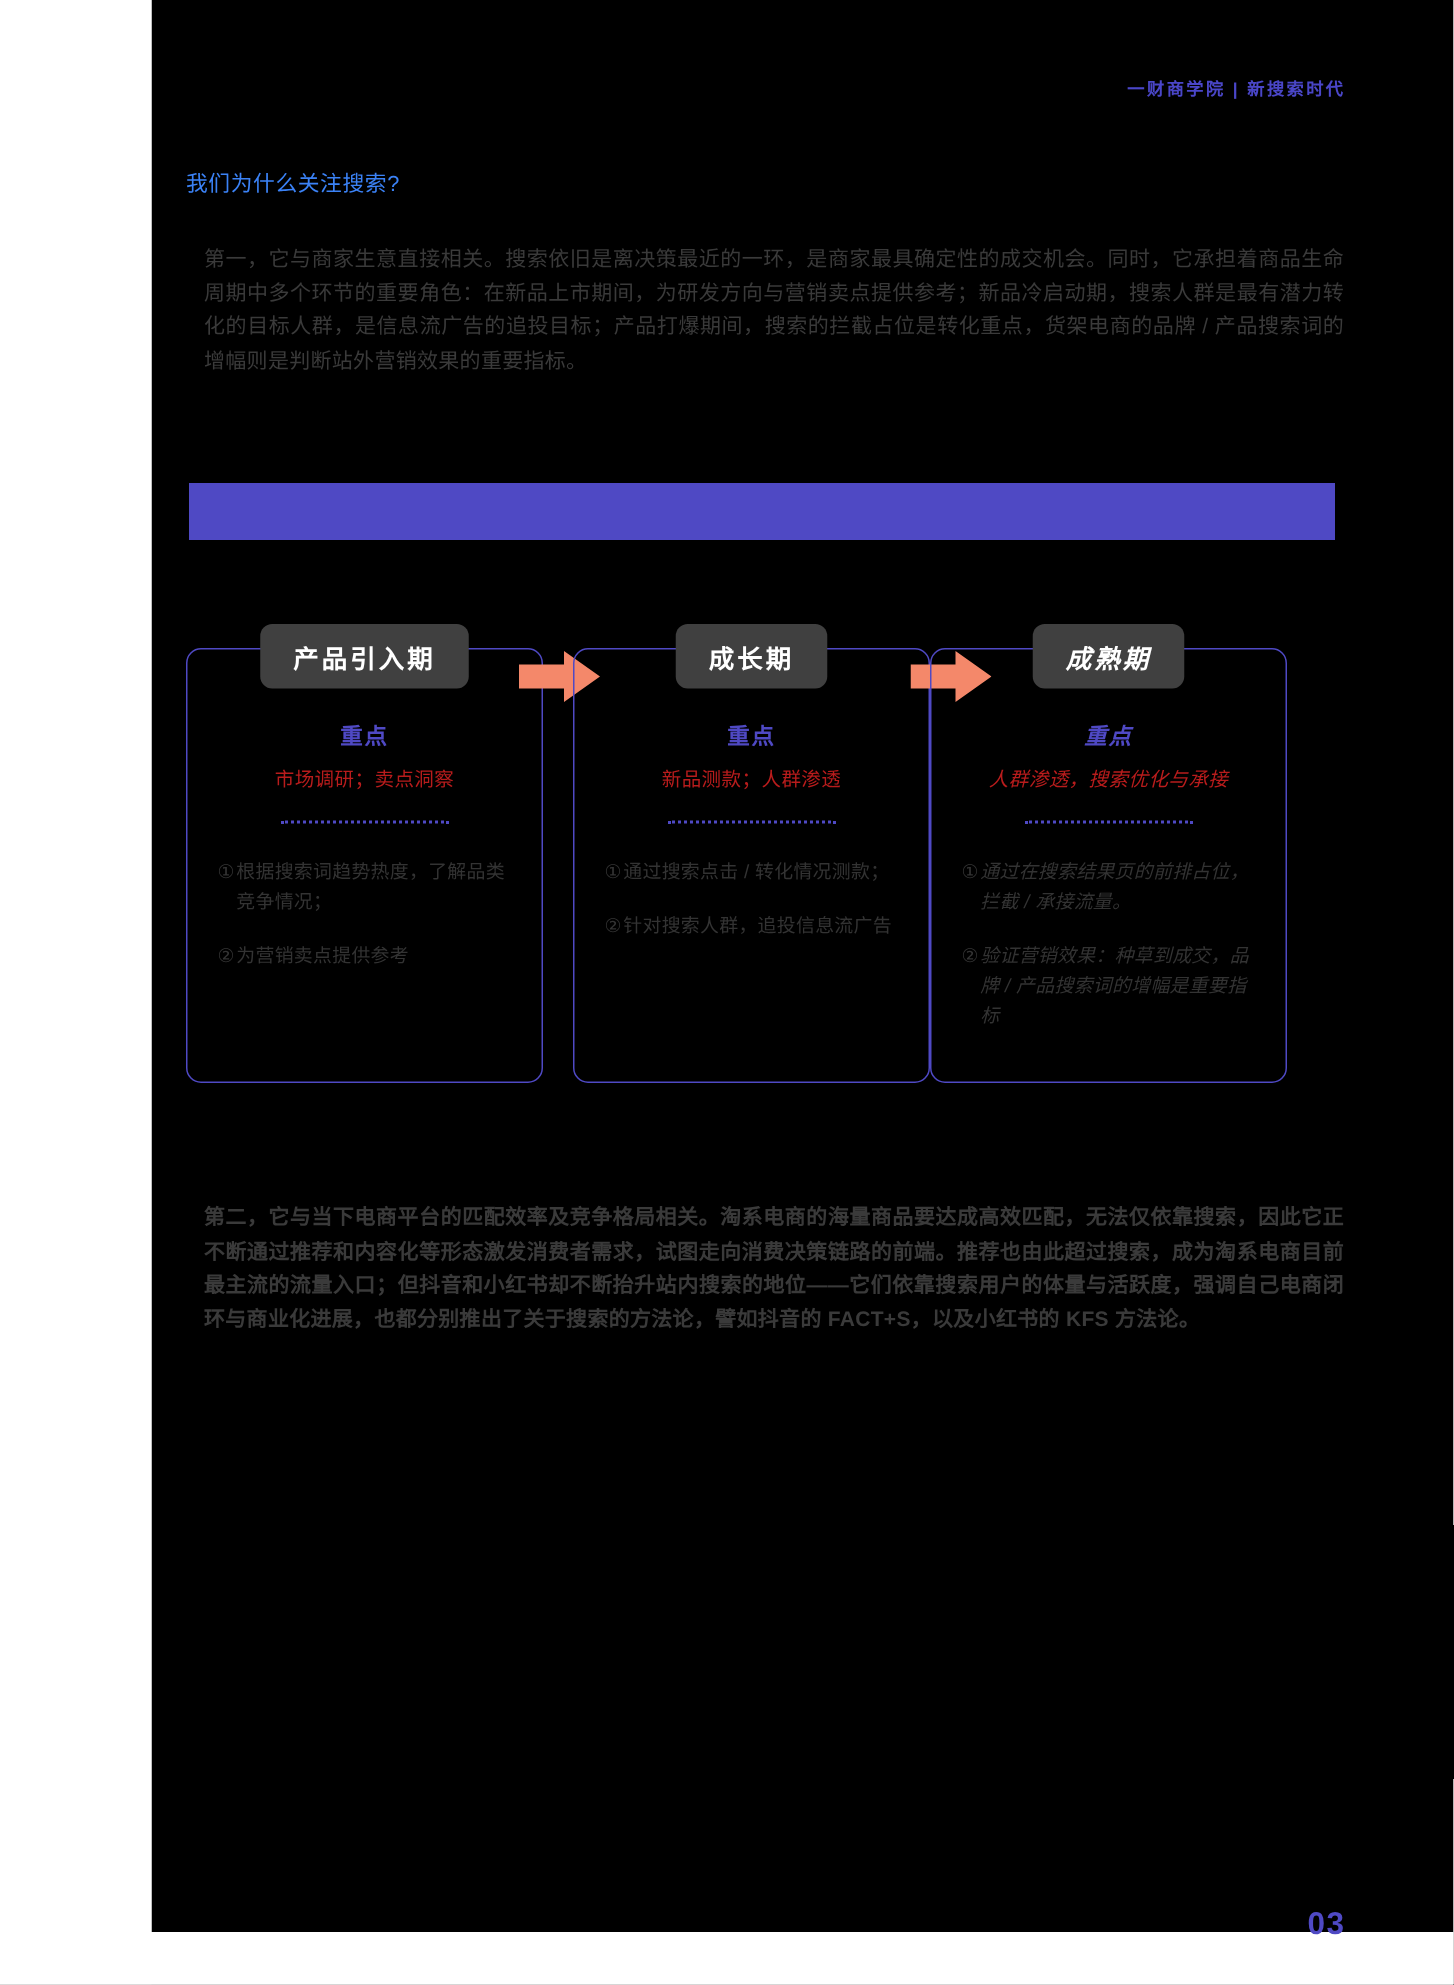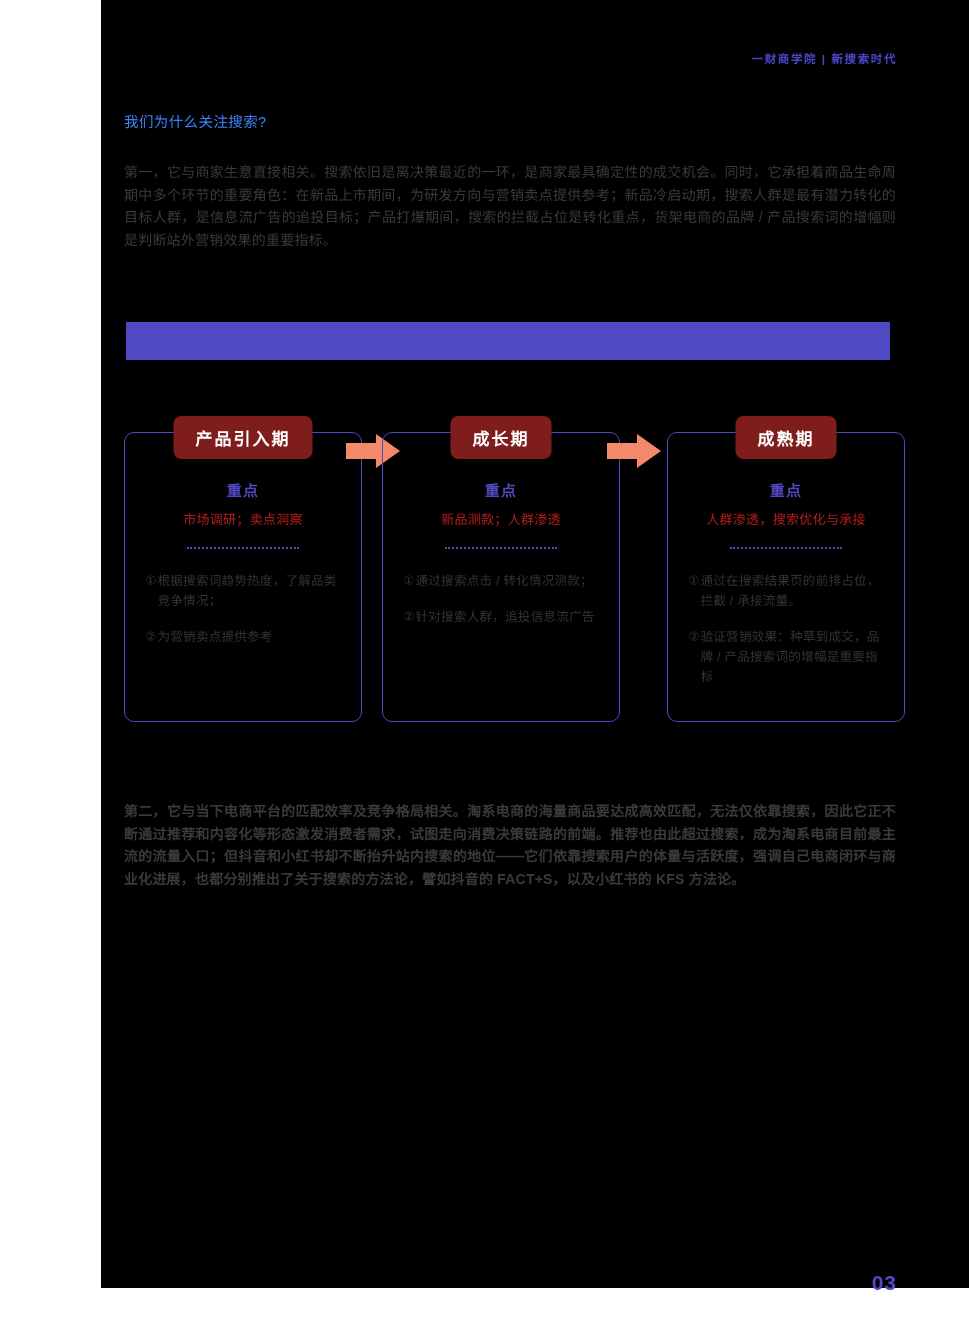--- a/index.html
+++ b/index.html
@@ -61,21 +61,21 @@
     font-size: 14.5px;
     color: #3b82f6;
     letter-spacing: 0.4px;
     margin: 0 0 30px 0;
     font-weight: normal;
   }
   p.para {
     font-size: 14px;
     line-height: 22.5px;
     color: #3a3a3a;
-    margin: 0 0 20px 0;
+    margin: 0 0 20px 12px;
     text-align: justify;
     letter-spacing: 0.2px;
   }
   
   .banner {
     position: absolute;
     left: 126px;
     top: 322px;
     width: 764px;
     height: 38px;
@@ -93,27 +93,27 @@
     position: absolute;
     top: 14px;
     width: 238px;
     height: 290px;
     border: 1.6px solid #4f49c4;
     border-radius: 10px;
     box-sizing: border-box;
   }
   .col.c1 { left: 0px; }
   .col.c2 { left: 258px; }
-  .col.c3 { left: 543px; }
+  .col.c3 { left: 496px; font-style: italic; }
   .phase-chip {
     position: absolute;
     top: -17px;
     left: 50%;
     transform: translateX(-50%);
-    background: #7f1d1d;
+    background: #404040;
     color: #ffffff;
     font-size: 17px;
     font-weight: bold;
     letter-spacing: 2px;
     border-radius: 8px;
     padding: 9px 22px;
     white-space: nowrap;
   }
   .focus-label {
     position: absolute;

